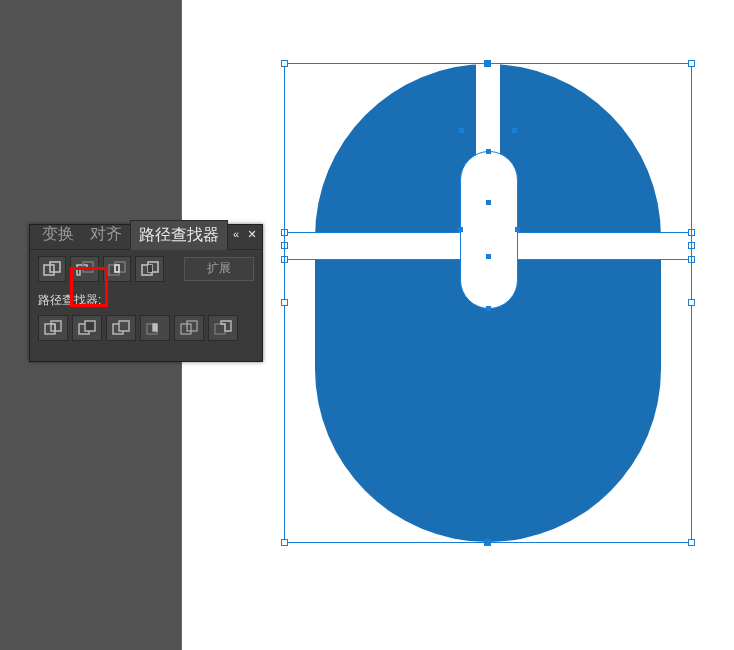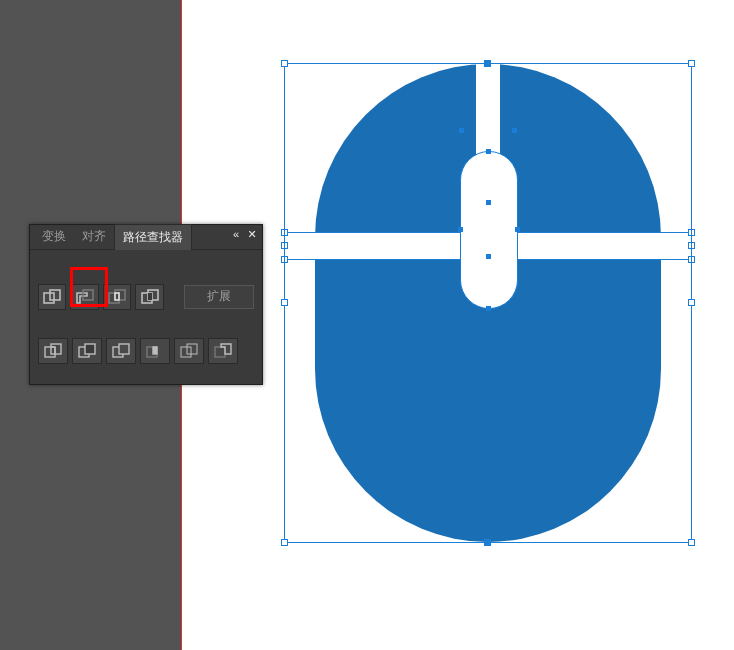--- a/index.html
+++ b/index.html
@@ -149,21 +149,21 @@
   height: 24px;
   display: flex;
   align-items: flex-end;
   padding-left: 4px;
   border-bottom: 1px solid #2a2a2a;
   background: #3a3a3a;
 }
 .tab {
   padding: 4px 8px;
   color: #9a9a9a;
-  font-size: 12px;
+  font-size: 16px;
 }
 .tab.active {
   background: #4a4a4a;
   color: #eaeaea;
   border: 1px solid #2a2a2a;
   border-bottom: none;
   position: relative;
   top: 1px;
 }
 .panel-body {
@@ -172,21 +172,20 @@
 .section-label {
   color: #dddddd;
   margin: 2px 0 6px 0;
   font-size: 12px;
 }
 .btn-row {
   display: flex;
   align-items: center;
   gap: 0;
   margin-bottom: 10px;
-  margin-top: 28px;
 }
 .mode-btn {
   width: 28px;
   height: 24px;
   border: 1px solid #2a2a2a;
   background: #474747;
   margin-right: 4px;
   display: inline-flex;
   align-items: center;
   justify-content: center;
@@ -301,20 +300,21 @@
               <g fill="none" stroke="#bdbdbd" stroke-width="1.6">
                 <rect x="1" y="4" width="10" height="10"></rect>
                 <rect x="7" y="1" width="10" height="10"></rect>
                 <rect x="7" y="4" width="4" height="7" fill="#3a3a3a" stroke="none"></rect>
               </g>
             </svg>
         </div>
         <div class="expand-btn">扩展</div>
       </div>
 
+      <div class="section-label">路径查找器:</div>
       <div class="btn-row">
         <div class="mode-btn">
           <svg width="18" height="16">
               <g fill="none" stroke="#bdbdbd" stroke-width="1.4">
                 <rect x="1" y="4" width="10" height="10"></rect>
                 <rect x="7" y="1" width="10" height="10"></rect>
                 <line x1="7" y1="4" x2="11" y2="4"></line>
                 <line x1="11" y1="4" x2="11" y2="11"></line>
               </g>
             </svg>

